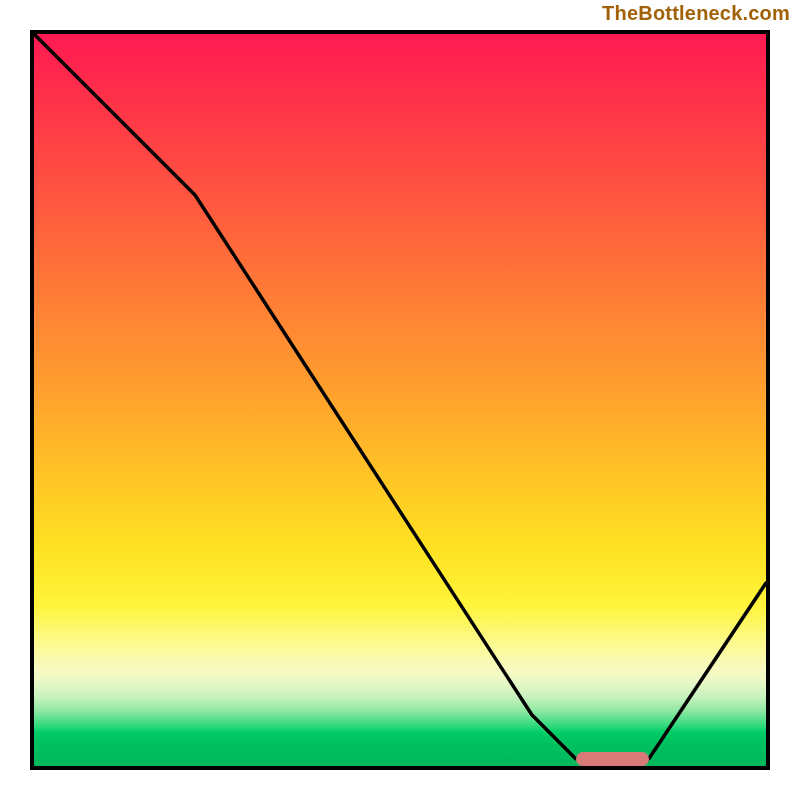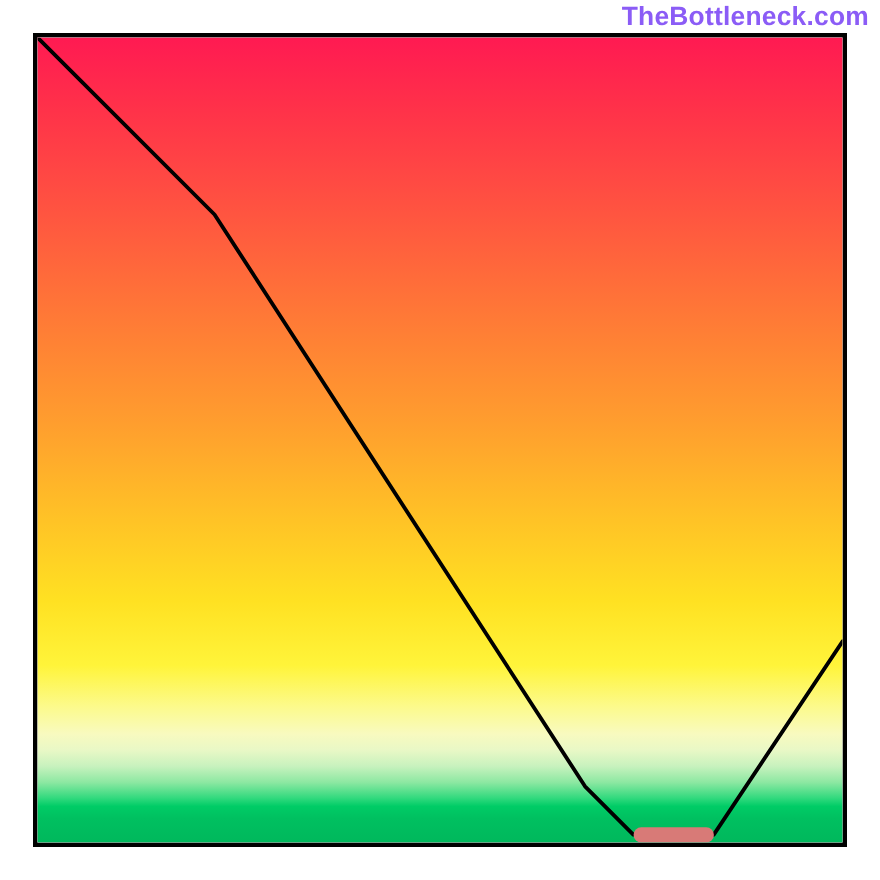--- a/index.html
+++ b/index.html
@@ -13,23 +13,23 @@
   }
   .container {
     position: relative;
     width: 800px;
     height: 800px;
   }
   .watermark {
     position: absolute;
     top: 2px;
     right: 10px;
-    font-size: 24px;
+    font-size: 20px;
     font-weight: 600;
-    color: #8b5cf6;
+    color: #a16207;
     letter-spacing: 0.2px;
     z-index: 10;
   }
   .plot-area {
     position: absolute;
     left: 30px;
     top: 30px;
     width: 740px;
     height: 740px;
     border: 4px solid #000;

